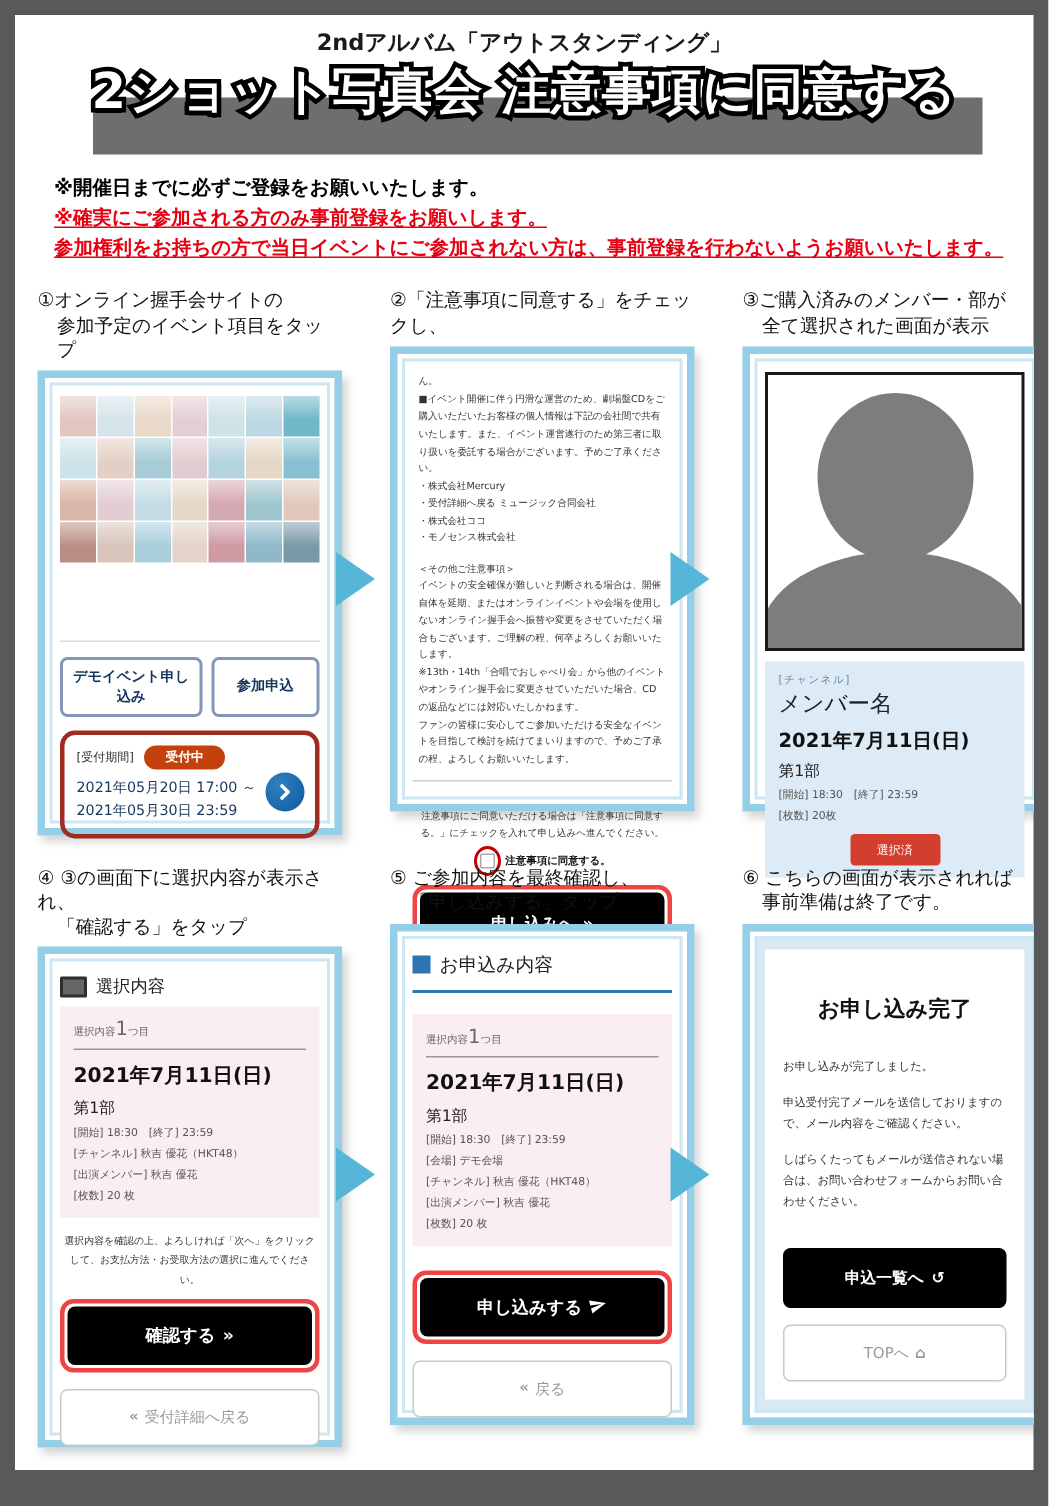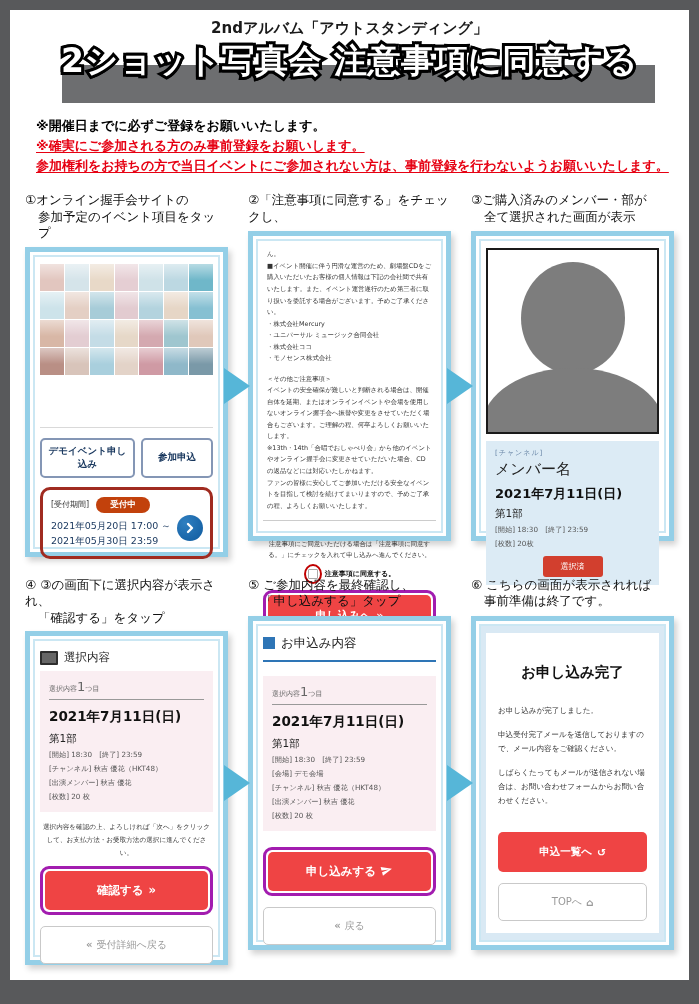--- a/index.html
+++ b/index.html
@@ -13,21 +13,21 @@
   .band{position:absolute;left:52px;right:34px;top:26px;height:38px;background:#6d6e70;}
   .title{position:absolute;width:100%;top:0;text-align:center;font-size:33px;font-weight:bold;color:#fff;
          -webkit-text-stroke:6px #000;paint-order:stroke fill;letter-spacing:.5px;
          text-shadow:-2px -2px 0 #000,2px -2px 0 #000,-2px 2px 0 #000,2px 2px 0 #000,0 -3px 0 #000,0 3px 0 #000,-3px 0 0 #000,3px 0 0 #000;}
 
   .notes{margin:13px 0 16px 26px;font-size:13px;font-weight:bold;line-height:1.55;color:#000;}
   .note-red{color:#e60012;text-decoration:underline;text-underline-offset:2px;}
 
   
   .steps{padding:0 15px;margin-top:15px;}
-  .row{position:relative;display:flex;gap:20px;}
+  .row{position:relative;display:flex;gap:32px;}
   .row2{margin-top:20px;}
   .step{width:203px;flex:0 0 203px;}
   .caption{font-size:12.5px;color:#111;line-height:1.32;margin-bottom:5px;min-height:34px;}
   .caption .l2{padding-left:13px;}
   .arrow{position:absolute;width:0;height:0;border-top:18px solid transparent;border-bottom:18px solid transparent;
          border-left:26px solid #56b6d8;}
   .row1 .a1{left:199px;top:176px;} .row1 .a2{left:422px;top:176px;}
   .row2 .a1{left:199px;top:188px;} .row2 .a2{left:422px;top:188px;}
 
   .phone{box-sizing:border-box;border:5px solid #94cfe7;background:#fff;padding:12px 10px;
@@ -53,22 +53,22 @@
         background:radial-gradient(circle at 32% 30%,#2f7fc0,#0f5a9e);display:flex;align-items:center;justify-content:center;}
 
   
   .terms{font-size:6.4px;line-height:1.8;color:#333;padding:1px 4px 8px;border-bottom:1px solid #ccc;}
   .terms-line{min-height:9px;}
   .consent-note{font-size:6.4px;color:#333;text-align:center;margin-top:18px;line-height:1.7;}
   .cb-row{display:flex;justify-content:center;align-items:center;gap:3px;margin-top:3px;}
   .red-ellipse{width:14px;height:16px;border:2px solid #c00000;border-radius:50%;display:flex;align-items:center;justify-content:center;}
   .checkbox{width:8px;height:8px;border:1px solid #aaa;background:#fff;border-radius:1px;}
   .cb-label{font-size:7px;font-weight:bold;color:#111;}
-  .red-wrap{border:3px solid #a21caf;border-radius:9px;padding:2px;margin-top:6px;}
-  .blue-btn{display:flex;align-items:center;justify-content:center;gap:5px;width:100%;background:#ef4444;border:none;
+  .red-wrap{border:3px solid #ef4444;border-radius:9px;padding:2px;margin-top:6px;}
+  .blue-btn{display:flex;align-items:center;justify-content:center;gap:5px;width:100%;background:#000000;border:none;
             border-radius:5px;color:#fff;font-weight:bold;font-family:inherit;cursor:pointer;}
   .p2-submit{font-size:11px;padding:13px 0;}
 
   
   .avatar-box{border:2px solid #1a1a1a;height:182px;position:relative;overflow:hidden;background:#fff;}
   .head{position:absolute;left:50%;transform:translateX(-50%);top:12px;width:104px;height:112px;border-radius:50%;background:#7d7d7d;}
   .shoulders{position:absolute;left:50%;transform:translateX(-50%);bottom:-48px;width:180px;height:112px;
              border-radius:50% 50% 0 0;background:#7d7d7d;}
   .p3-panel{background:#dcebf5;margin-top:7px;padding:7px 9px 8px;}
   .chan{font-size:7px;color:#6b88a8;letter-spacing:1px;}
@@ -190,21 +190,21 @@
 
       <div class="step">
         <div class="caption">
           <div>②「注意事項に同意する」をチェックし、</div>
         </div>
         <div class="phone phone-top">
           <div class="terms">
               <div class="terms-line">ん。</div>
               <div class="terms-line">■イベント開催に伴う円滑な運営のため、劇場盤CDをご購入いただいたお客様の個人情報は下記の会社間で共有いたします。また、イベント運営遂行のため第三者に取り扱いを委託する場合がございます。予めご了承ください。</div>
               <div class="terms-line">・株式会社Mercury</div>
-              <div class="terms-line">・ユニバーサル ミュージック合同会社</div>
+              <div class="terms-line">・受付詳細へ戻る ミュージック合同会社</div>
               <div class="terms-line">・株式会社ココ</div>
               <div class="terms-line">・モノセンス株式会社</div>
               <div class="terms-line"></div>
               <div class="terms-line">＜その他ご注意事項＞</div>
               <div class="terms-line">イベントの安全確保が難しいと判断される場合は、開催自体を延期、またはオンラインイベントや会場を使用しないオンライン握手会へ振替や変更をさせていただく場合もございます。ご理解の程、何卒よろしくお願いいたします。</div>
               <div class="terms-line">※13th・14th「合唱でおしゃべり会」から他のイベントやオンライン握手会に変更させていただいた場合、CDの返品などには対応いたしかねます。</div>
               <div class="terms-line">ファンの皆様に安心してご参加いただける安全なイベントを目指して検討を続けてまいりますので、予めご了承の程、よろしくお願いいたします。</div>
             </div>
           <div class="consent-note">注意事項にご同意いただける場合は「注意事項に同意する。」にチェックを入れて申し込みへ進んでください。</div>
           <div class="cb-row">

